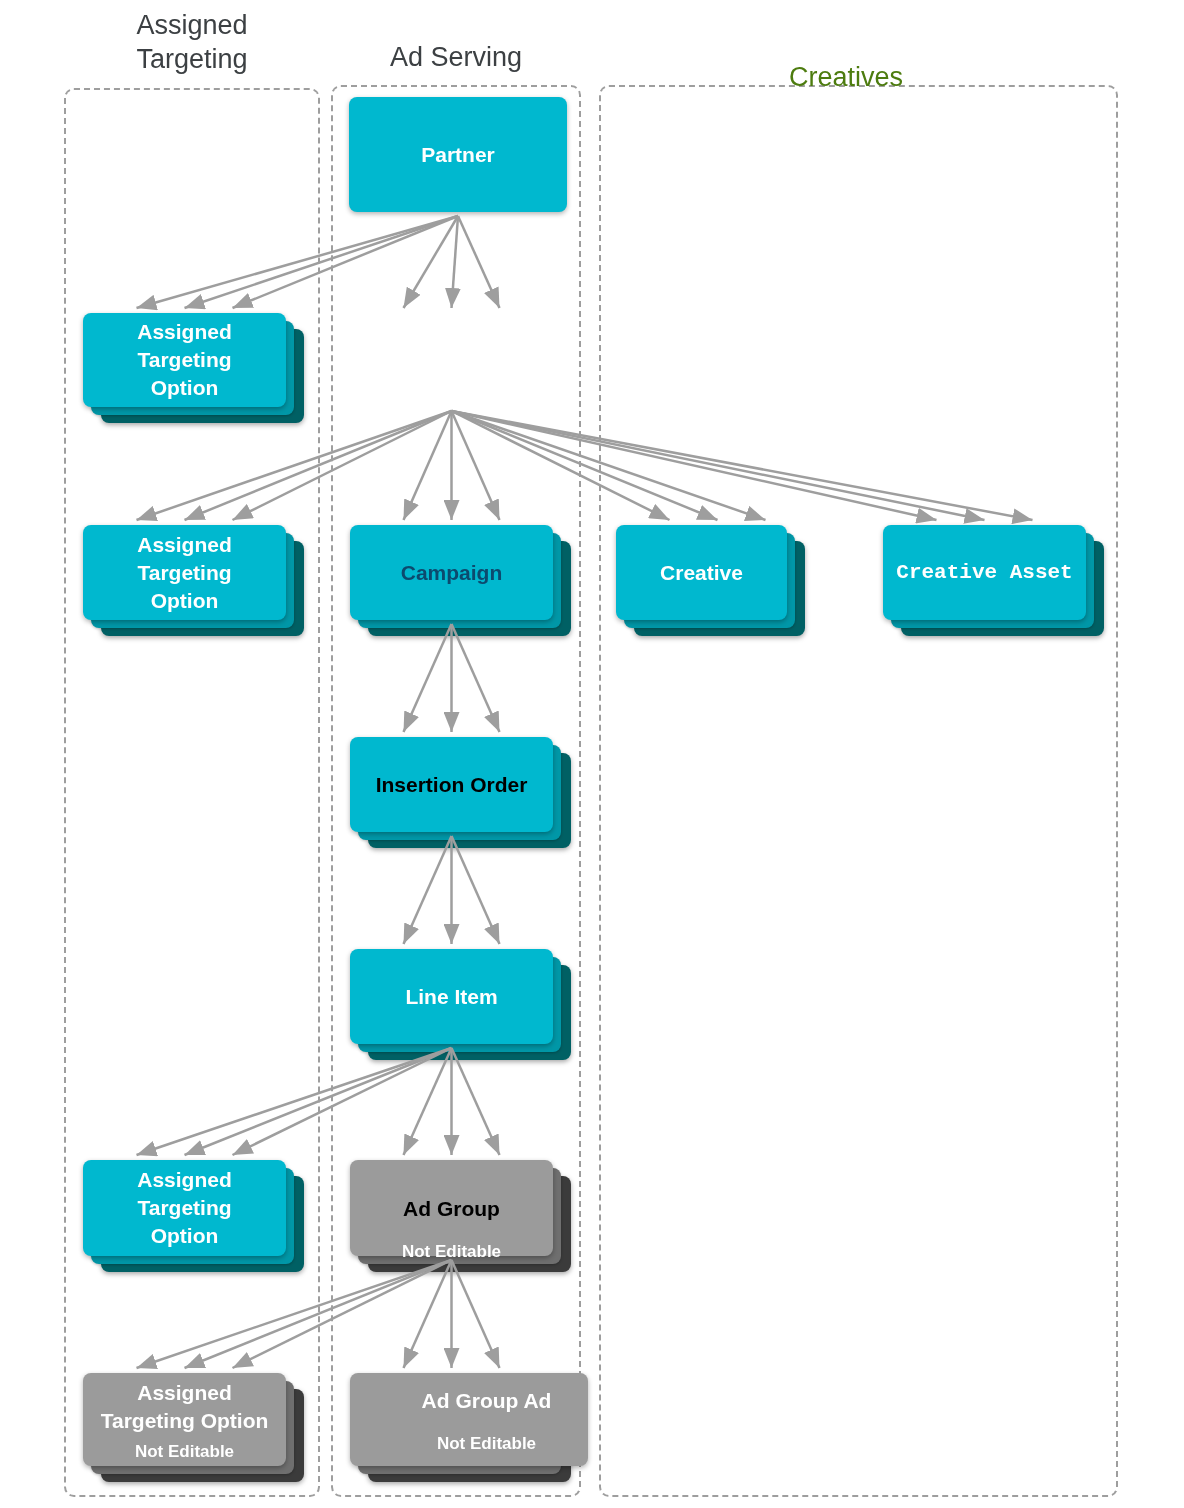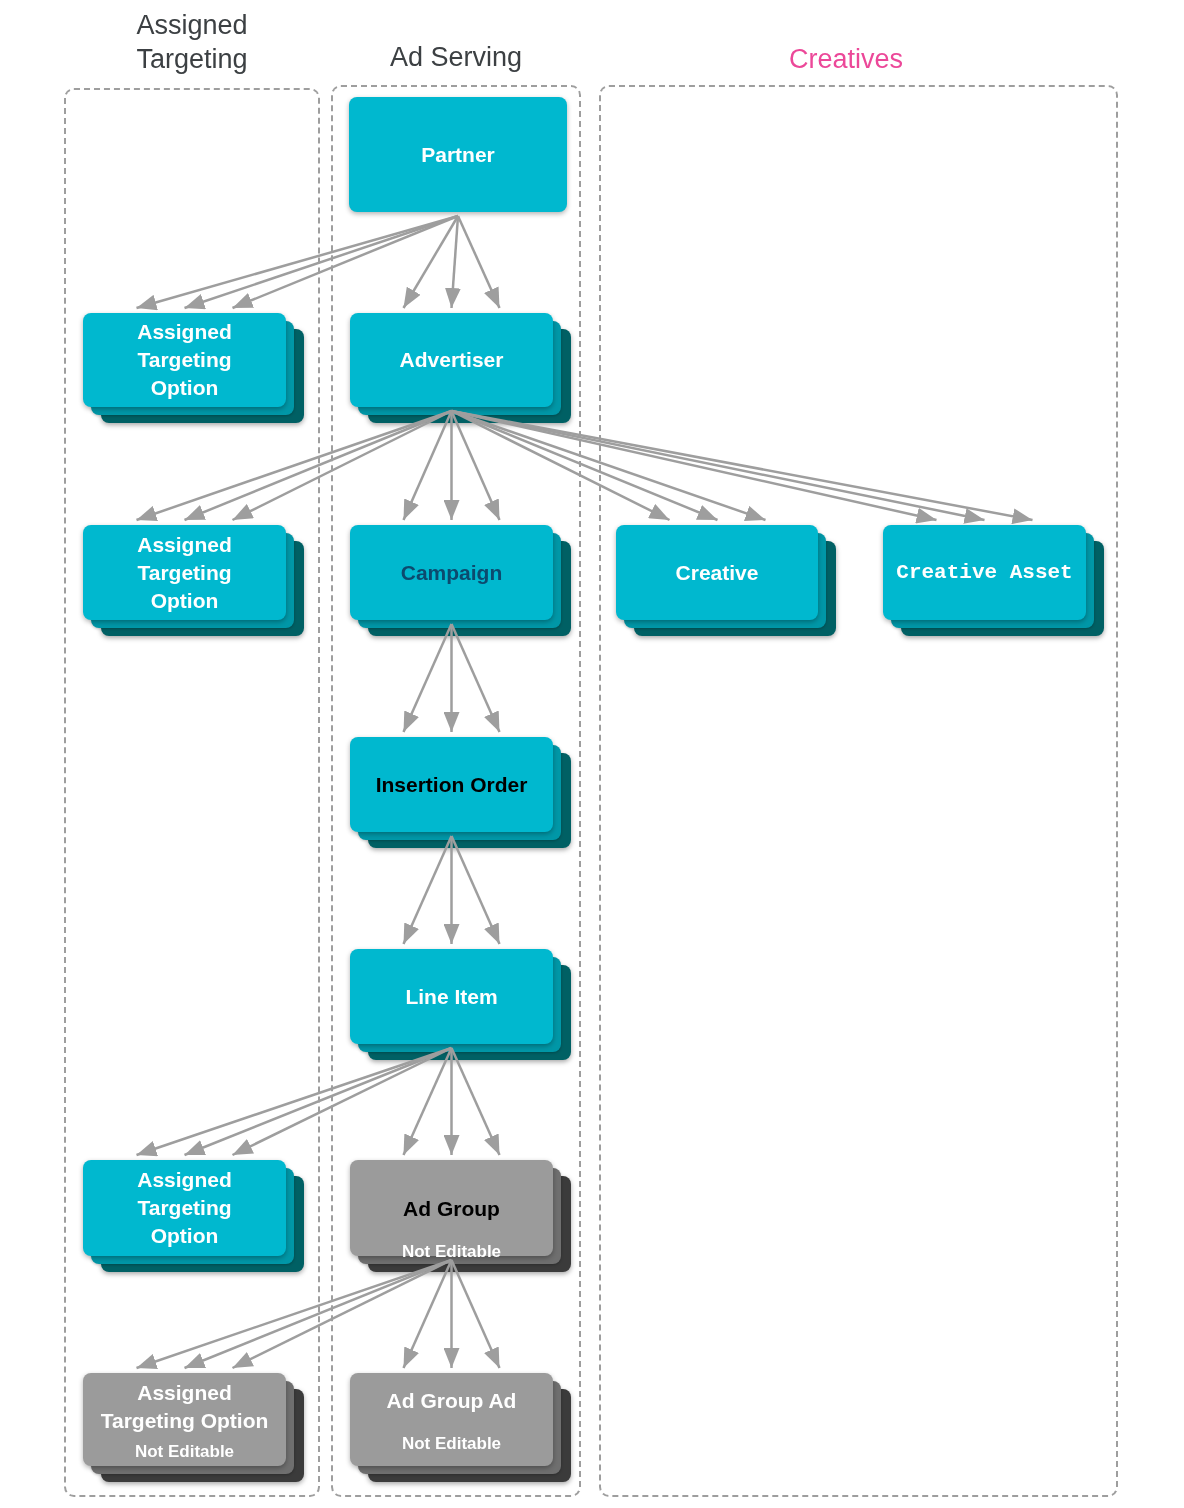--- a/index.html
+++ b/index.html
@@ -73,59 +73,52 @@
 </head>
 <body>
 
 <div id="stage" style="width: 1184px; height: 1508px; background: rgb(255, 255, 255);">
     <div class="column" style="left: 64px; top: 88px; width: 256px; height: 1409px; border-color: rgb(158, 158, 158);"></div>
     <div class="column-header" style="left: 22px; top: 8px; width: 340px; color: rgb(60, 64, 67);">Assigned
 Targeting</div>
     <div class="column" style="left: 331px; top: 85px; width: 250px; height: 1412px; border-color: rgb(158, 158, 158);"></div>
     <div class="column-header" style="left: 286px; top: 40px; width: 340px; color: rgb(60, 64, 67);">Ad Serving</div>
     <div class="column" style="left: 599px; top: 85px; width: 519px; height: 1412px; border-color: rgb(158, 158, 158);"></div>
-    <div class="column-header" style="left: 676px; top: 42px; width: 340px; color: #ec4899;">Creatives</div>
+    <div class="column-header" style="left: 676px; top: 60px; width: 340px; color: #4d7c0f;">Creatives</div>
     <div class="node" style="left: 349px; top: 97px; width: 218px; height: 115px;">
       <div class="layer front" style="background: rgb(0, 184, 207);">
         <div class="node-label" style="color: rgb(255, 255, 255);">Partner</div>
       </div>
     </div>
     <div class="node" style="left: 83px; top: 313px; width: 203px; height: 94px;">
       <div class="layer back" style="background: rgb(0, 96, 100);"></div>
       <div class="layer mid" style="background: rgb(0, 151, 167);"></div>
       <div class="layer front" style="background: rgb(0, 184, 207);">
         <div class="node-label" style="color: rgb(255, 255, 255);">Assigned
 Targeting
 Option</div>
       </div>
     </div>
-    <div class="node" style="left: 350px; top: 313px; width: 203px; height: 94px;">
-      <div class="layer back" style="background: rgb(0, 96, 100);"></div>
-      <div class="layer mid" style="background: rgb(0, 151, 167);"></div>
-      <div class="layer front" style="background: rgb(0, 184, 207);">
-        <div class="node-label" style="color: rgb(255, 255, 255);">Advertiser</div>
-      </div>
-    </div>
     <div class="node" style="left: 83px; top: 525px; width: 203px; height: 95px;">
       <div class="layer back" style="background: rgb(0, 96, 100);"></div>
       <div class="layer mid" style="background: rgb(0, 151, 167);"></div>
       <div class="layer front" style="background: rgb(0, 184, 207);">
         <div class="node-label" style="color: rgb(255, 255, 255);">Assigned
 Targeting
 Option</div>
       </div>
     </div>
     <div class="node" style="left: 350px; top: 525px; width: 203px; height: 95px;">
       <div class="layer back" style="background: rgb(0, 96, 100);"></div>
       <div class="layer mid" style="background: rgb(0, 151, 167);"></div>
       <div class="layer front" style="background: rgb(0, 184, 207);">
         <div class="node-label" style="color: #0c4a6e;">Campaign</div>
       </div>
     </div>
-    <div class="node" style="left: 616px; top: 525px; width: 202px; height: 95px;">
+    <div class="node" style="left: 616px; top: 525px; width: 171px; height: 95px;">
       <div class="layer back" style="background: rgb(0, 96, 100);"></div>
       <div class="layer mid" style="background: rgb(0, 151, 167);"></div>
       <div class="layer front" style="background: rgb(0, 184, 207);">
         <div class="node-label" style="color: rgb(255, 255, 255);">Creative</div>
       </div>
     </div>
     <div class="node" style="left: 883px; top: 525px; width: 203px; height: 95px;">
       <div class="layer back" style="background: rgb(0, 96, 100);"></div>
       <div class="layer mid" style="background: rgb(0, 151, 167);"></div>
       <div class="layer front" style="background: rgb(0, 184, 207);">
@@ -168,21 +161,21 @@
       <div class="layer mid" style="background: rgb(111, 111, 111);"></div>
       <div class="layer front" style="background: rgb(155, 155, 155);">
         <div class="node-label" style="color: rgb(255, 255, 255);">Assigned
 Targeting Option</div>
         <div class="node-sublabel" style="color: rgb(255, 255, 255);">Not Editable</div>
       </div>
     </div>
     <div class="node sub-wide" style="left: 350px; top: 1373px; width: 203px; height: 93px;">
       <div class="layer back" style="background: rgb(59, 59, 59);"></div>
       <div class="layer mid" style="background: rgb(111, 111, 111);"></div>
-      <div class="layer front" style="background: rgb(155, 155, 155);">
+      <div class="layer front" style="background: rgb(155, 155, 155); padding-left: 35px;">
         <div class="node-label" style="color: rgb(255, 255, 255);">Ad Group Ad</div>
         <div class="node-sublabel" style="color: rgb(255, 255, 255);">Not Editable</div>
       </div>
     </div>
     <svg id="edges-layer" width="1184" height="1508">
       <defs>
         <marker id="arrowhead" markerUnits="userSpaceOnUse" markerWidth="22" markerHeight="16" refX="20" refY="8" orient="auto">
           <path d="M0,0 L20,8 L0,16 Z" fill="#9e9e9e"></path>
         </marker>
       </defs>

